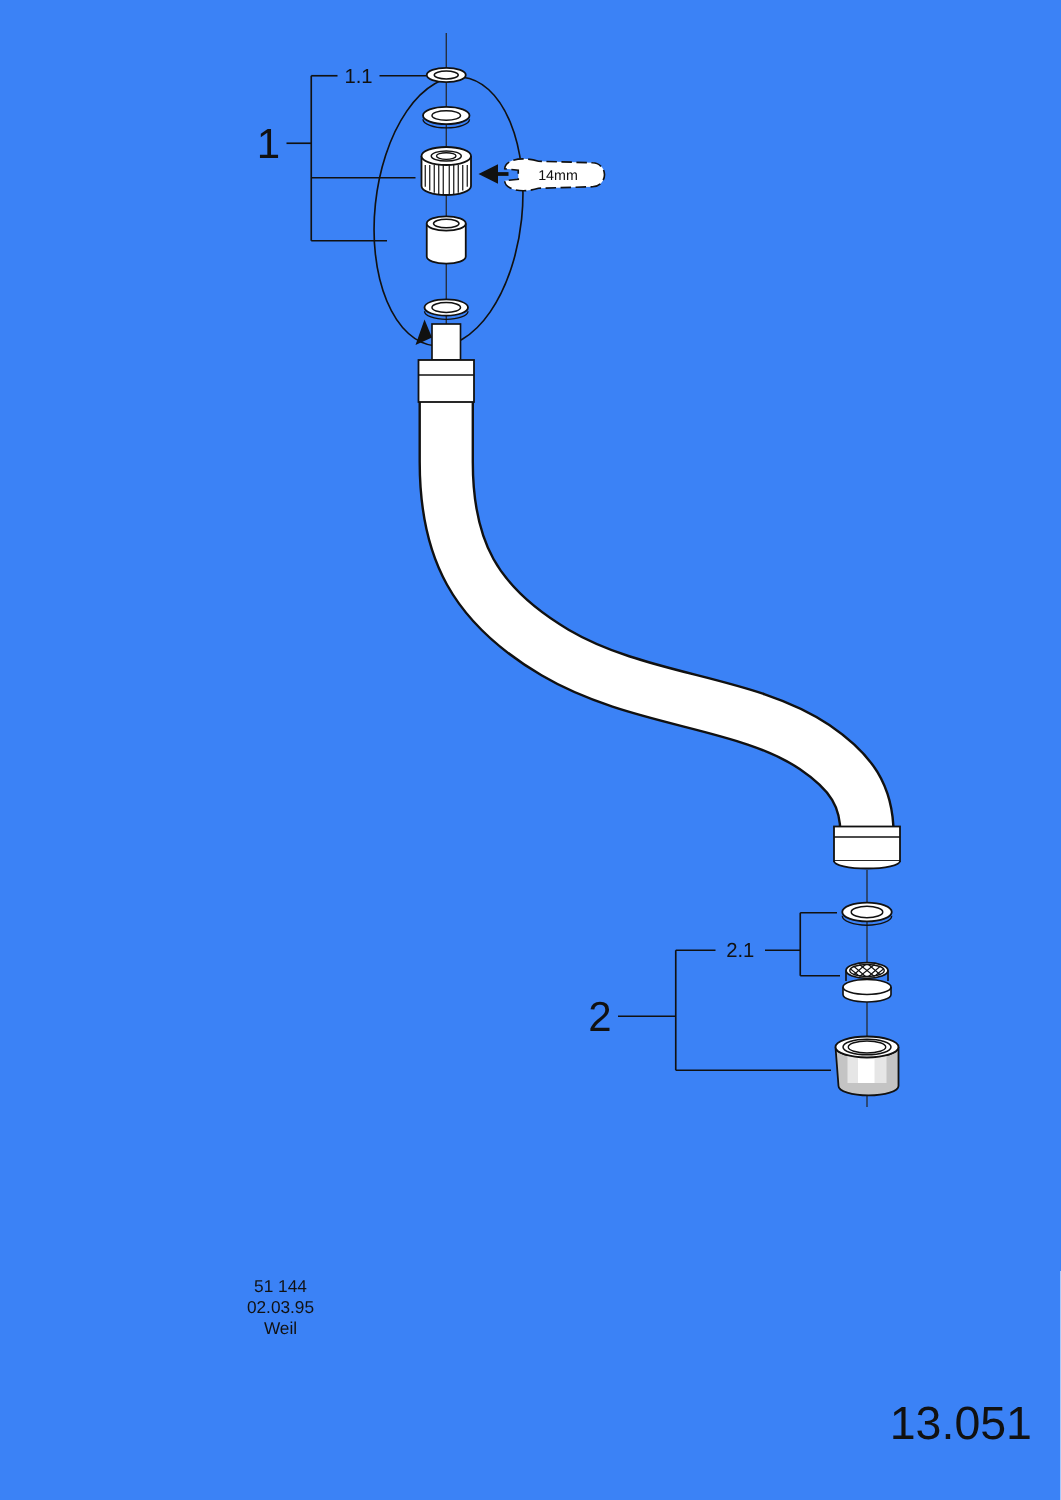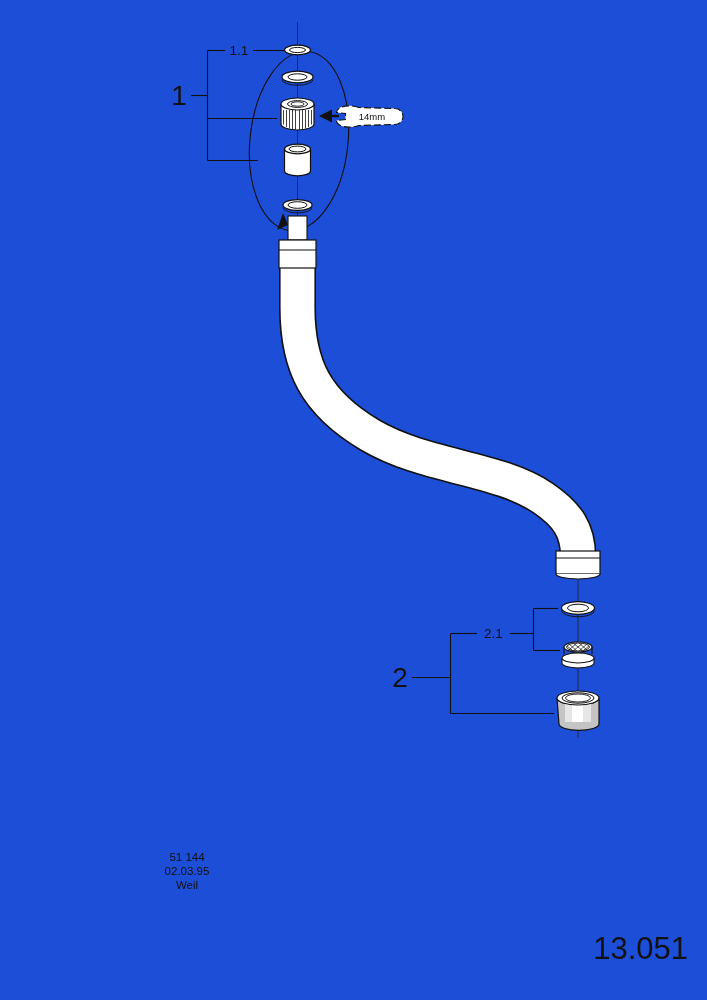--- a/index.html
+++ b/index.html
@@ -1,19 +1,19 @@
 <!DOCTYPE html>
 <html><head>
 <meta charset="utf-8">
 <style>
   html,body{margin:0;padding:0;background:#fff;}
   .page{
     position:relative;
     width:707px;height:1000px;
-    background:#1d4ed8;
+    background:#3b82f6;
     font-family:"Liberation Sans", sans-serif;
     overflow:hidden;
   }
   svg{display:block;}
   text{fill:#111;}
 </style>
 </head>
 <body>
 
 <div class="page">

